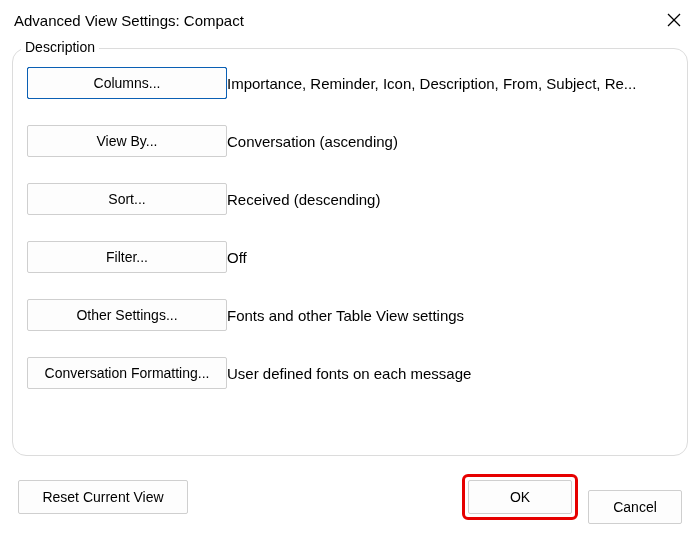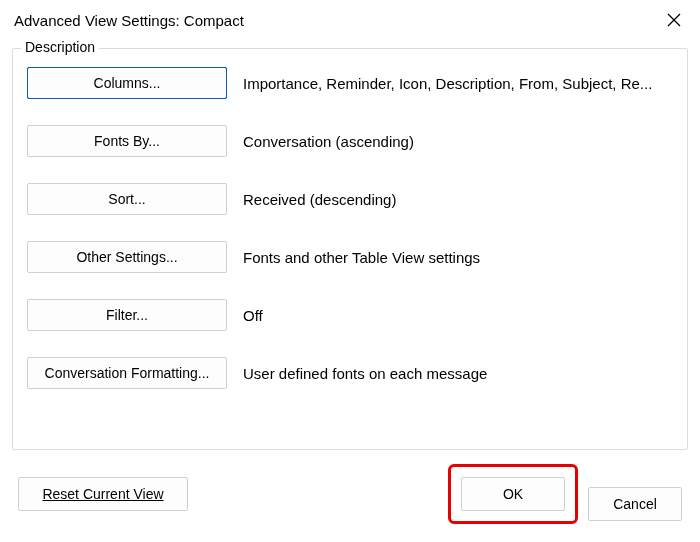--- a/index.html
+++ b/index.html
@@ -47,38 +47,37 @@
       height: 14px;
     }
     .content {
       flex: 1;
       padding: 8px 12px 12px 12px;
       display: flex;
       flex-direction: column;
     }
     .groupbox {
       border: 1px solid #dcdcdc;
-      border-radius: 2px;
+      border-radius: 14px;
       position: relative;
       padding: 18px 14px 14px 14px;
       flex: 1;
     }
     .groupbox-label {
       position: absolute;
       top: -10px;
       left: 8px;
       background: #fff;
       padding: 0 4px;
       font-size: 14px;
       color: #000;
     }
     .row {
       display: flex;
       align-items: center;
-      gap: 16px;
       margin-bottom: 26px;
     }
     .row:last-child { margin-bottom: 6px; }
     .row-button {
       width: 200px;
       height: 32px;
       border: 1px solid #cfcfcf;
       background: #fdfdfd;
       font-family: inherit;
       font-size: 14px;
@@ -116,27 +115,27 @@
       font-family: inherit;
       font-size: 14px;
       color: #000;
       cursor: pointer;
       display: flex;
       align-items: center;
       justify-content: center;
       border-radius: 2px;
       padding: 0 16px;
     }
-    .reset-btn { width: 170px; text-decoration: underline; }
+    .reset-btn { width: 170px; }
     .ok-btn { width: 104px; }
     .cancel-btn { width: 94px; margin-top: 20px; }
     .highlight-box {
       border: 3px solid #e60000;
       border-radius: 6px;
-      padding: 10px;
+      padding: 3px;
       display: inline-flex;
     }
   </style>
 </head>
 <body>
 
 <div class="window">
 
   <div class="titlebar">
     <span class="titlebar-title">Advanced View Settings: Compact</span>
@@ -151,37 +150,37 @@
   <div class="content">
     <div class="groupbox">
       <span class="groupbox-label">Description</span>
 
       <div class="row">
         <button class="row-button focused">Columns...</button>
         <span class="row-desc">Importance, Reminder, Icon, Description, From, Subject, Re...</span>
       </div>
 
       <div class="row">
-        <button class="row-button">Fonts By...</button>
+        <button class="row-button">View By...</button>
         <span class="row-desc">Conversation (ascending)</span>
       </div>
 
       <div class="row">
         <button class="row-button">Sort...</button>
         <span class="row-desc">Received (descending)</span>
       </div>
 
       <div class="row">
-        <button class="row-button">Other Settings...</button>
-        <span class="row-desc">Fonts and other Table View settings</span>
+        <button class="row-button">Filter...</button>
+        <span class="row-desc">Off</span>
       </div>
 
       <div class="row">
-        <button class="row-button">Filter...</button>
-        <span class="row-desc">Off</span>
+        <button class="row-button">Other Settings...</button>
+        <span class="row-desc">Fonts and other Table View settings</span>
       </div>
 
       <div class="row">
         <button class="row-button">Conversation Formatting...</button>
         <span class="row-desc">User defined fonts on each message</span>
       </div>
 
 
     </div>
 

